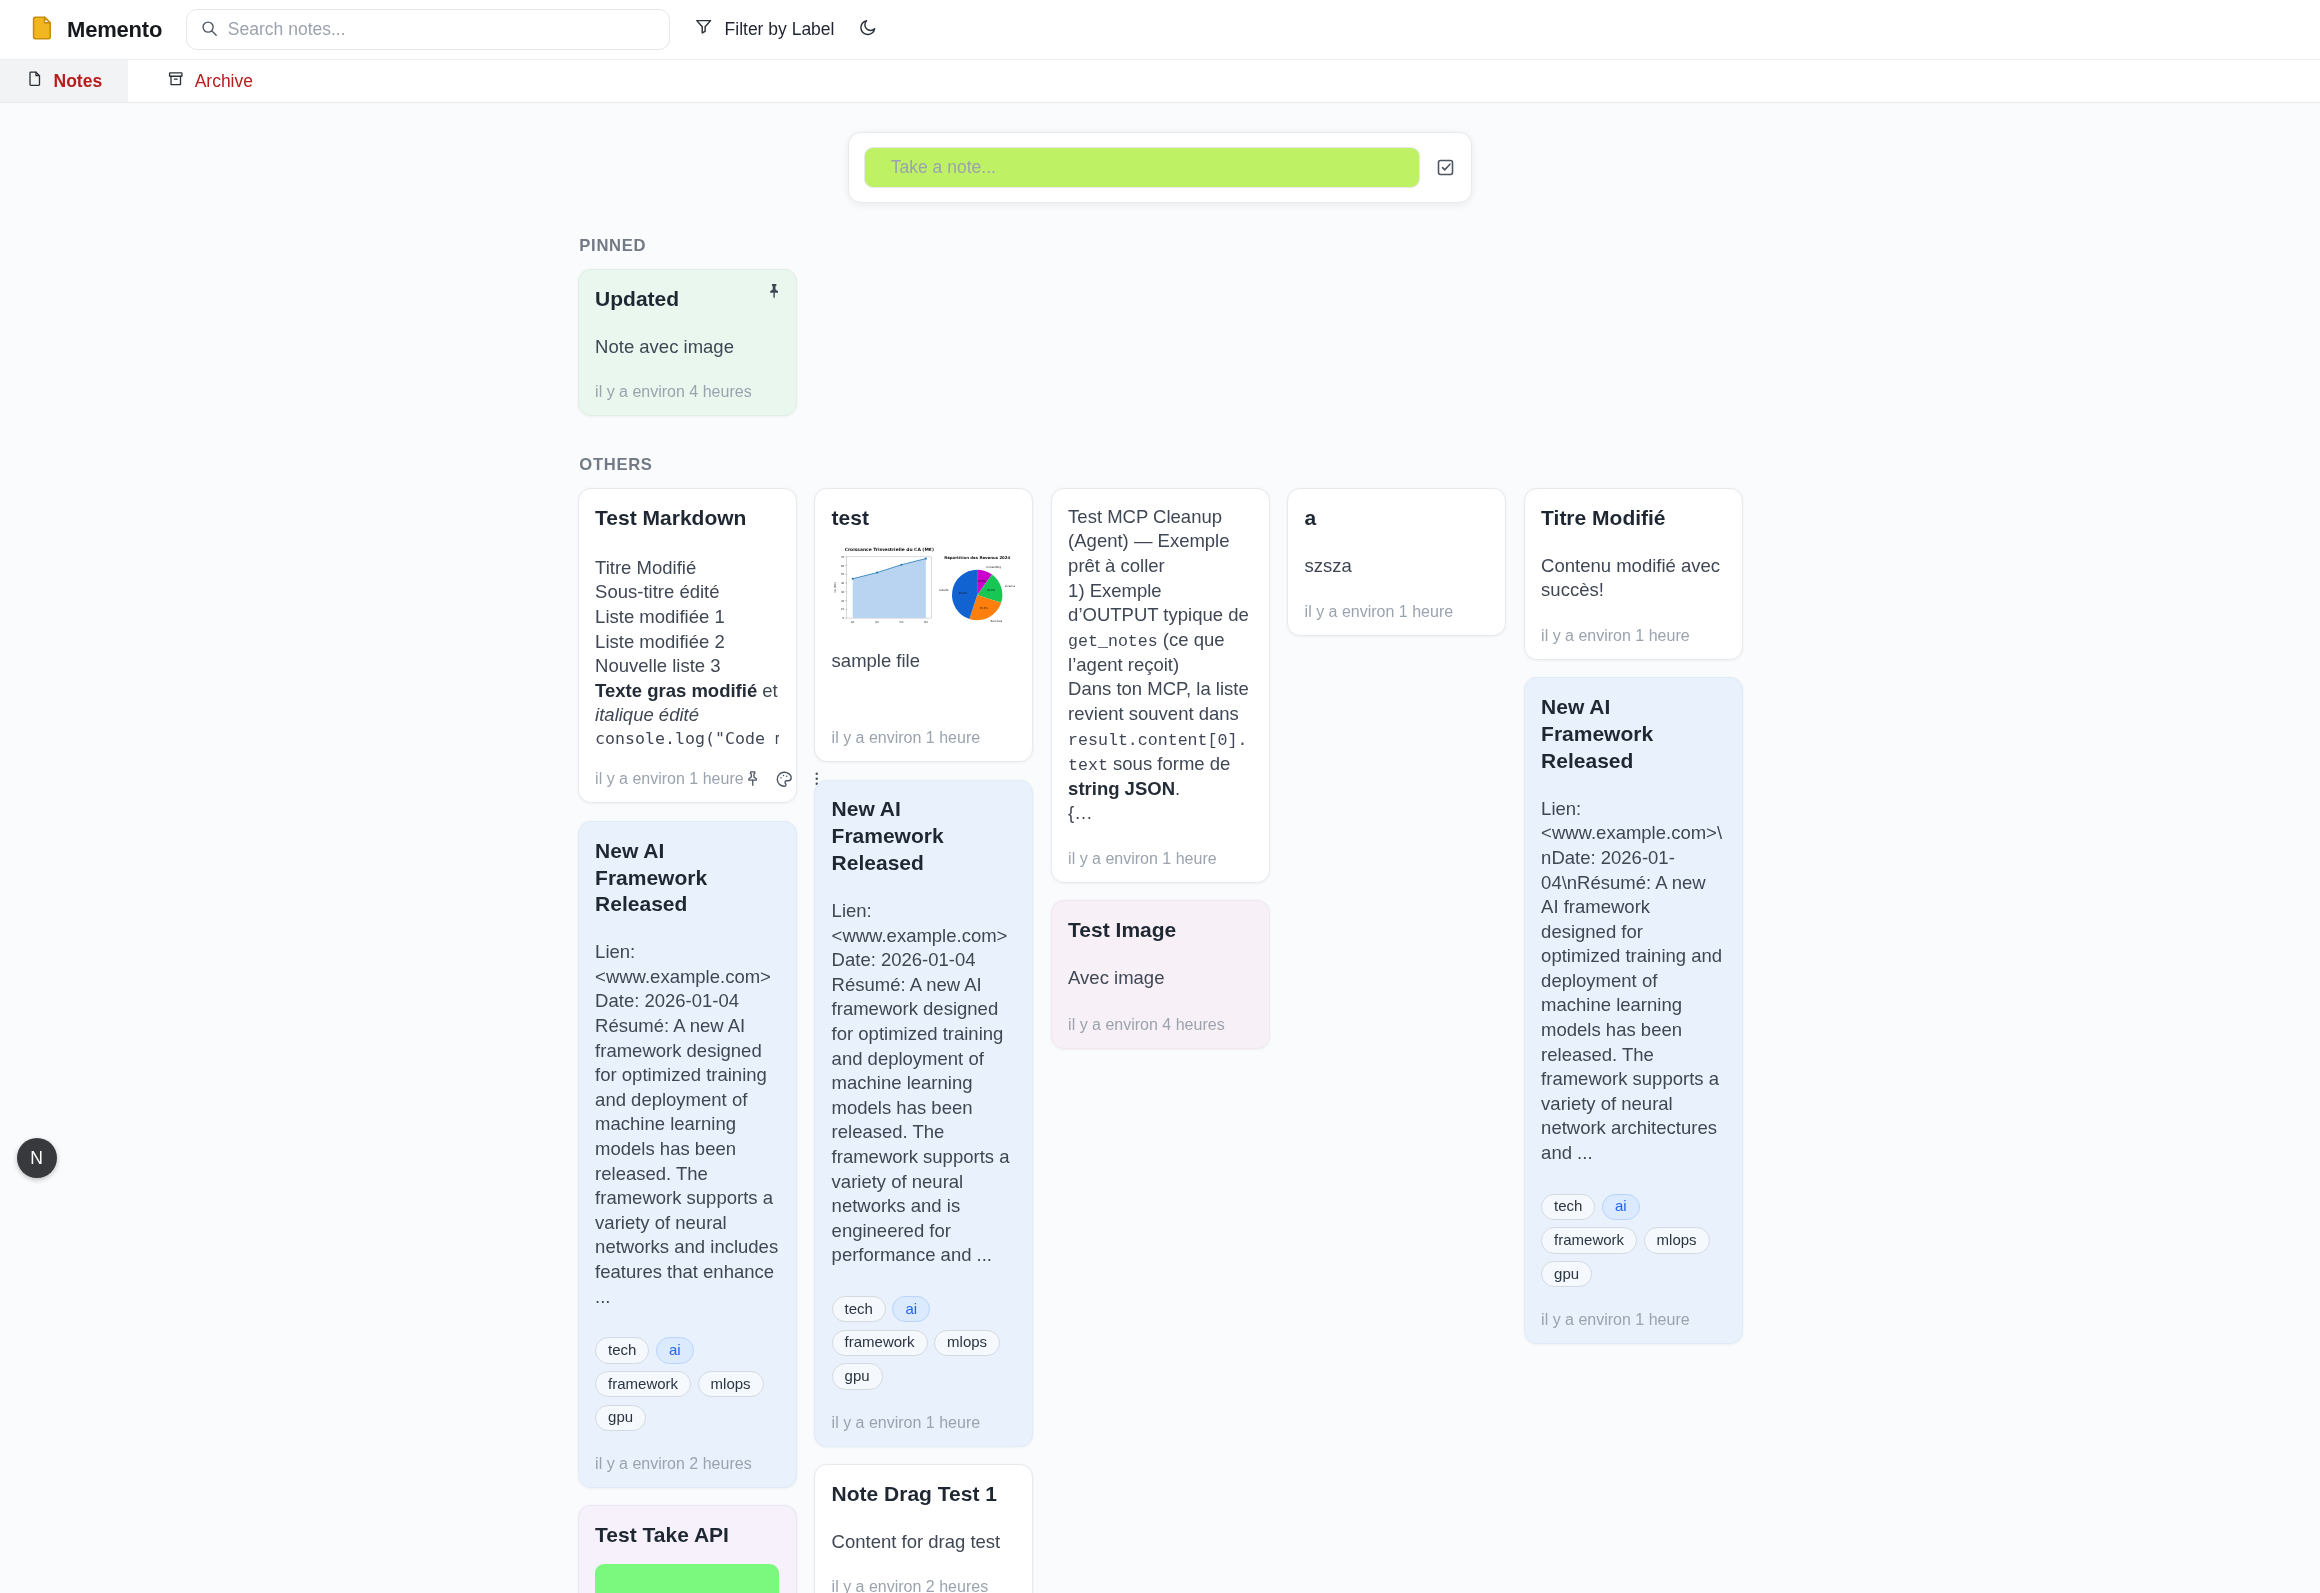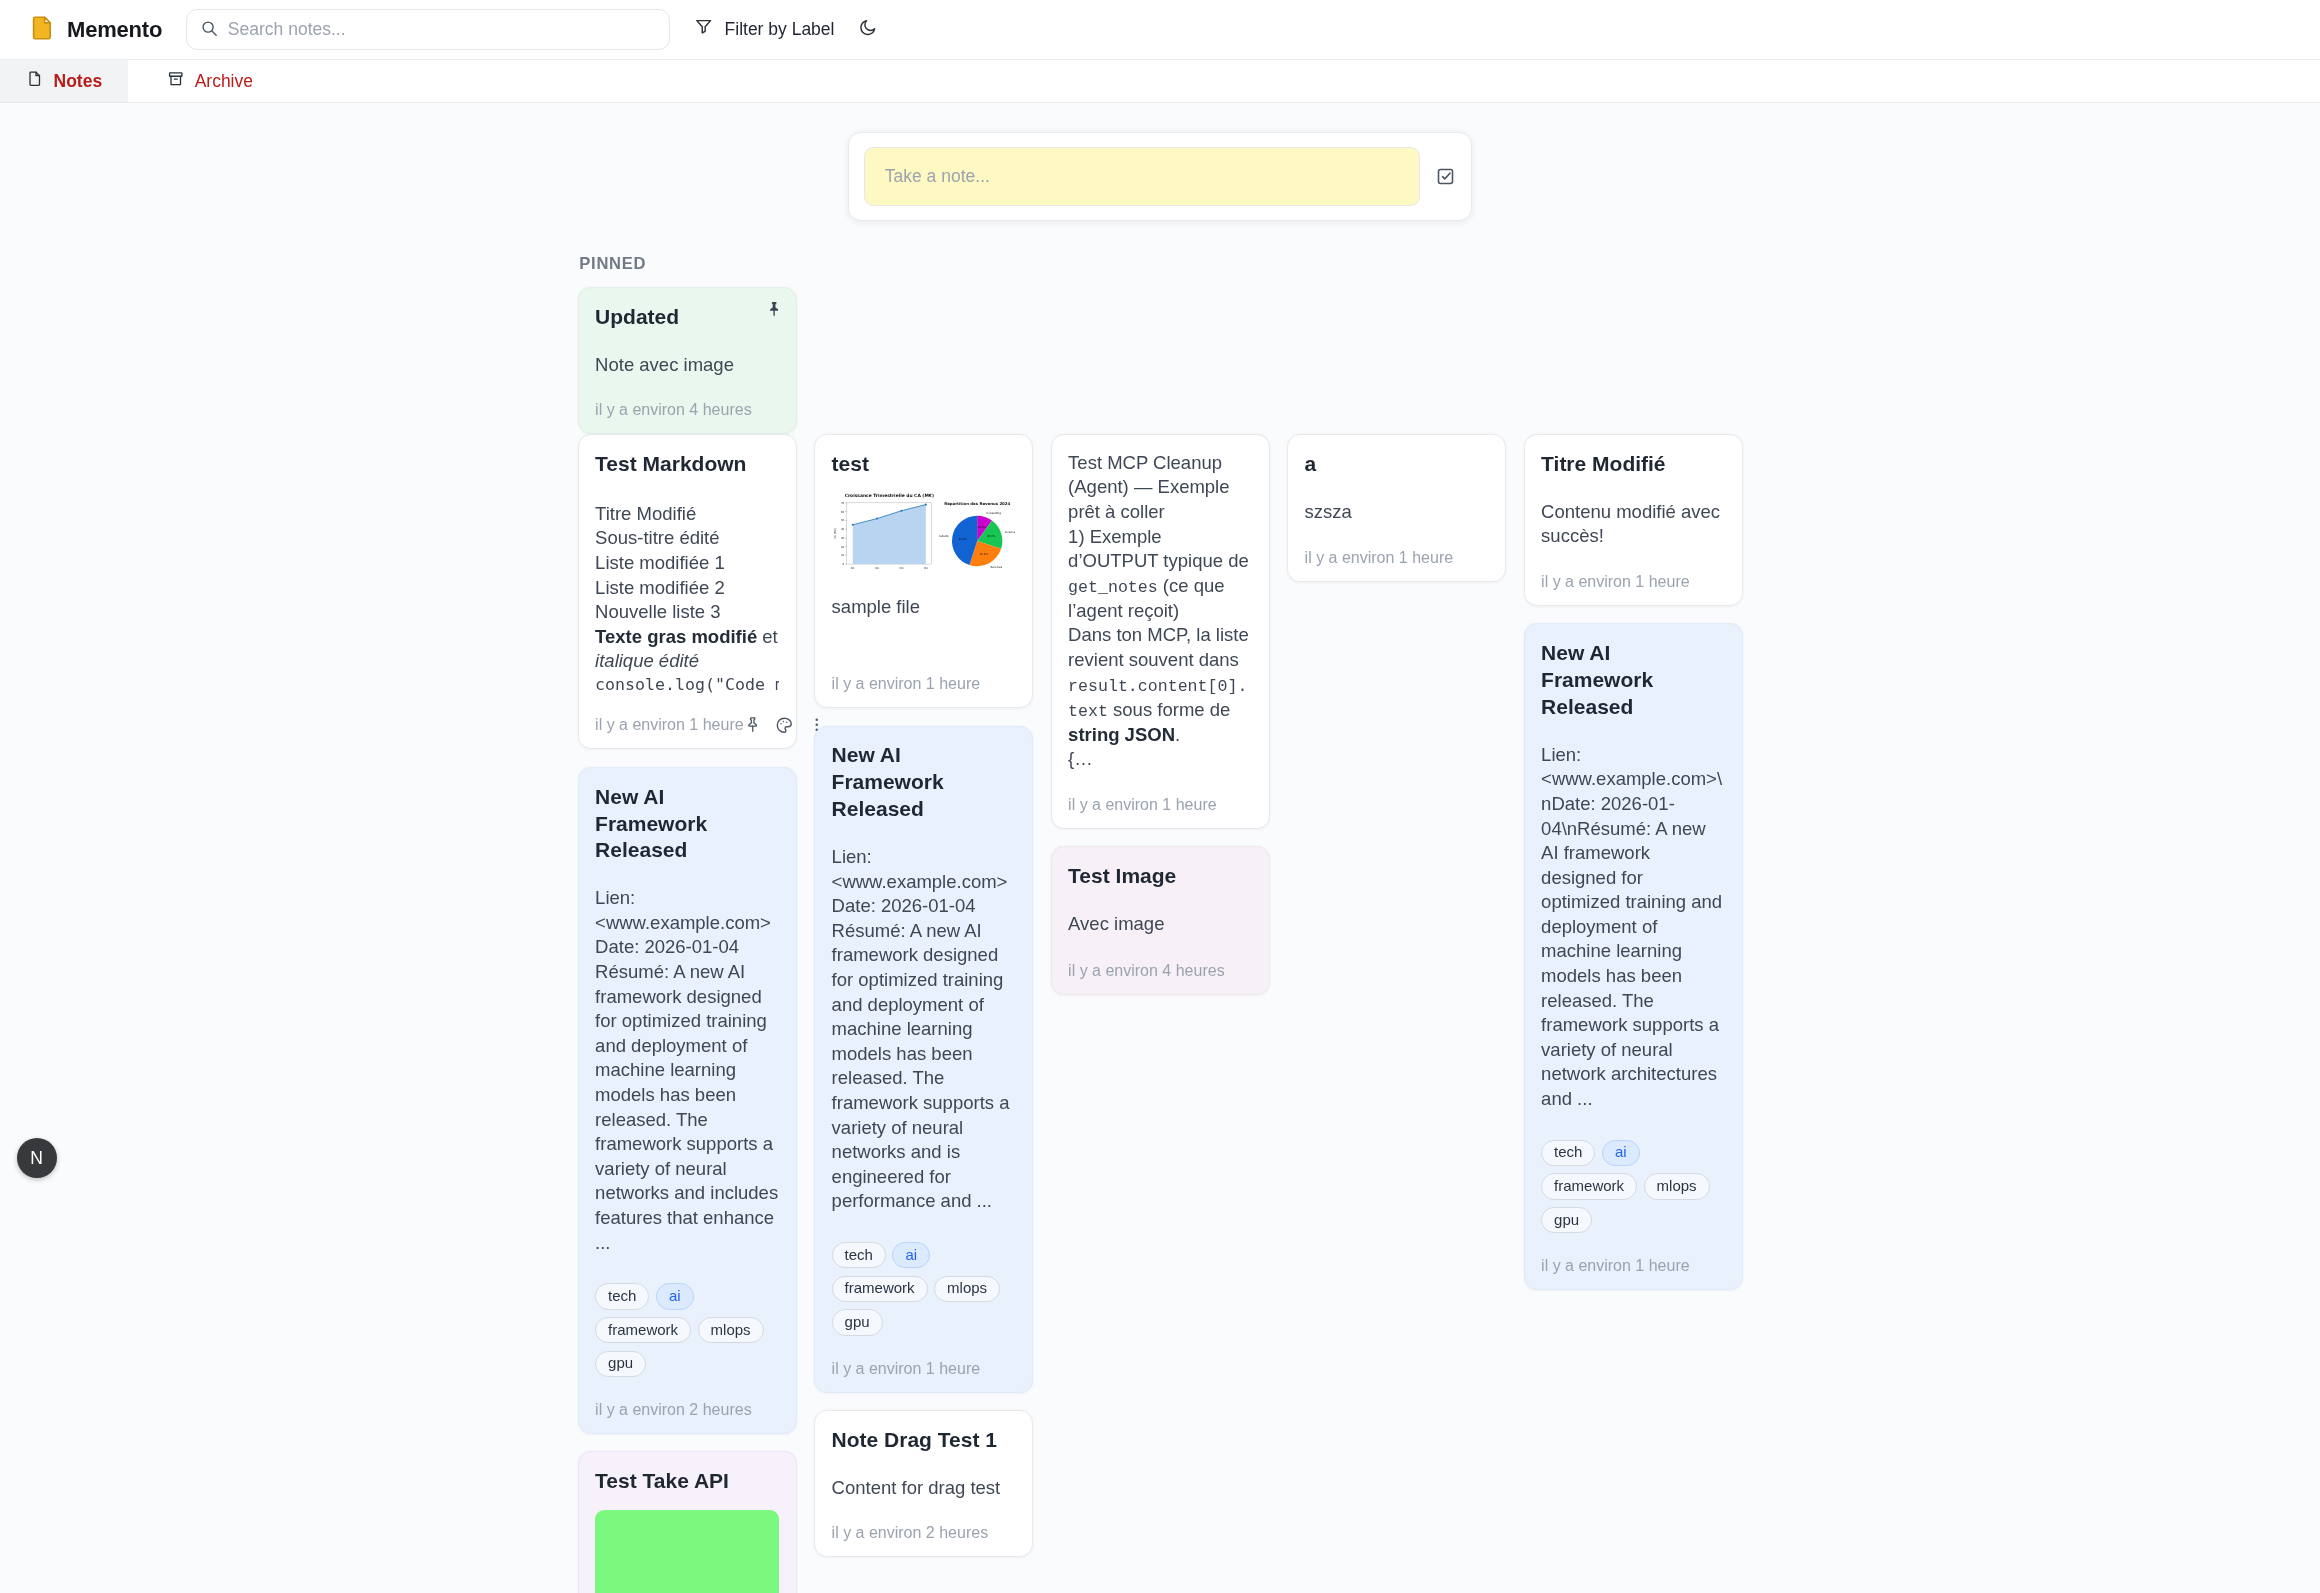--- a/index.html
+++ b/index.html
@@ -22,22 +22,22 @@
   .tabbar { height:44px; background:#fff; border-top:0.9px solid #eceef1; border-bottom:0.9px solid #e7e9ec;
     display:flex; align-items:stretch; }
   .tab { display:flex; align-items:center; gap:10px; padding:0 26px; font-size:17.5px; font-weight:600; color:#b91c1c; cursor:pointer; }
   .tab.active { background:#f1f3f4; }
   .tab.inactive { font-weight:500; margin-left:13px; }
 
   
   .board { width:1165px; margin:0 auto; }
   .composer { width:624px; margin:29px auto 0; background:#fff; border:0.9px solid #e8eaed; border-radius:13px;
     box-shadow:0 1.8px 7.4px rgba(20,30,50,.07); padding:14px 14.8px; display:flex; align-items:center; gap:14.8px; }
-  .composer-input { flex:1; height:59px; border:1.5px solid #e5e7eb; border-radius:9.2px; padding:0 20px;
-    font-size:17.5px; color:#374151; outline:none; font-family:inherit; background:#fef9c3; }
+  .composer-input { flex:1; height:41px; border:1.5px solid #e5e7eb; border-radius:9.2px; padding:0 26px;
+    font-size:17.5px; color:#374151; outline:none; font-family:inherit; background:#bef264; }
   .composer-input::placeholder { color:#9ca3af; }
 
   .section-label { font-size:16.6px; font-weight:700; color:#717a86; letter-spacing:0.7px; margin:33px 0 13px 1.8px; }
   .section-label.others { margin-top:39px; }
 
   .columns { display:flex; gap:17.5px; align-items:flex-start; }
   .col { width:219px; display:flex; flex-direction:column; gap:17.5px; }
 
   
   .note { position:relative; width:219px; background:#fff; border:0.9px solid #e7e9ec; border-radius:13px;
@@ -161,20 +161,21 @@
         <svg width="18.5" height="18.5" viewBox="0 0 24 24" fill="#3d4655">
             <path d="M9.2 2.5h5.6v2l-1.2 1v4.2l3.3 2.3v1.8h-4.2v5.6l-.9 2.1-.9-2.1v-5.6H6.7V12l3.3-2.3V5.5l-1.2-1z"></path>
           </svg>
       </span>
       <div class="note-title">Updated</div>
       <div class="note-content">Note avec image</div>
       <div class="note-time">il y a environ 4 heures</div>
     </div>
   </div>
 
+  <div class="section-label others">OTHERS</div>
 
   <div class="columns">
 
     <div class="col">
       <div class="note" style="min-height:276px">
         <div class="note-title">Test Markdown</div>
         <div class="note-content" style="margin-top:24px;white-space:normal">
           <span class="md-line">Titre Modifié</span>
           <span class="md-line">Sous-titre édité</span>
           <span class="md-line">Liste modifiée 1</span>

